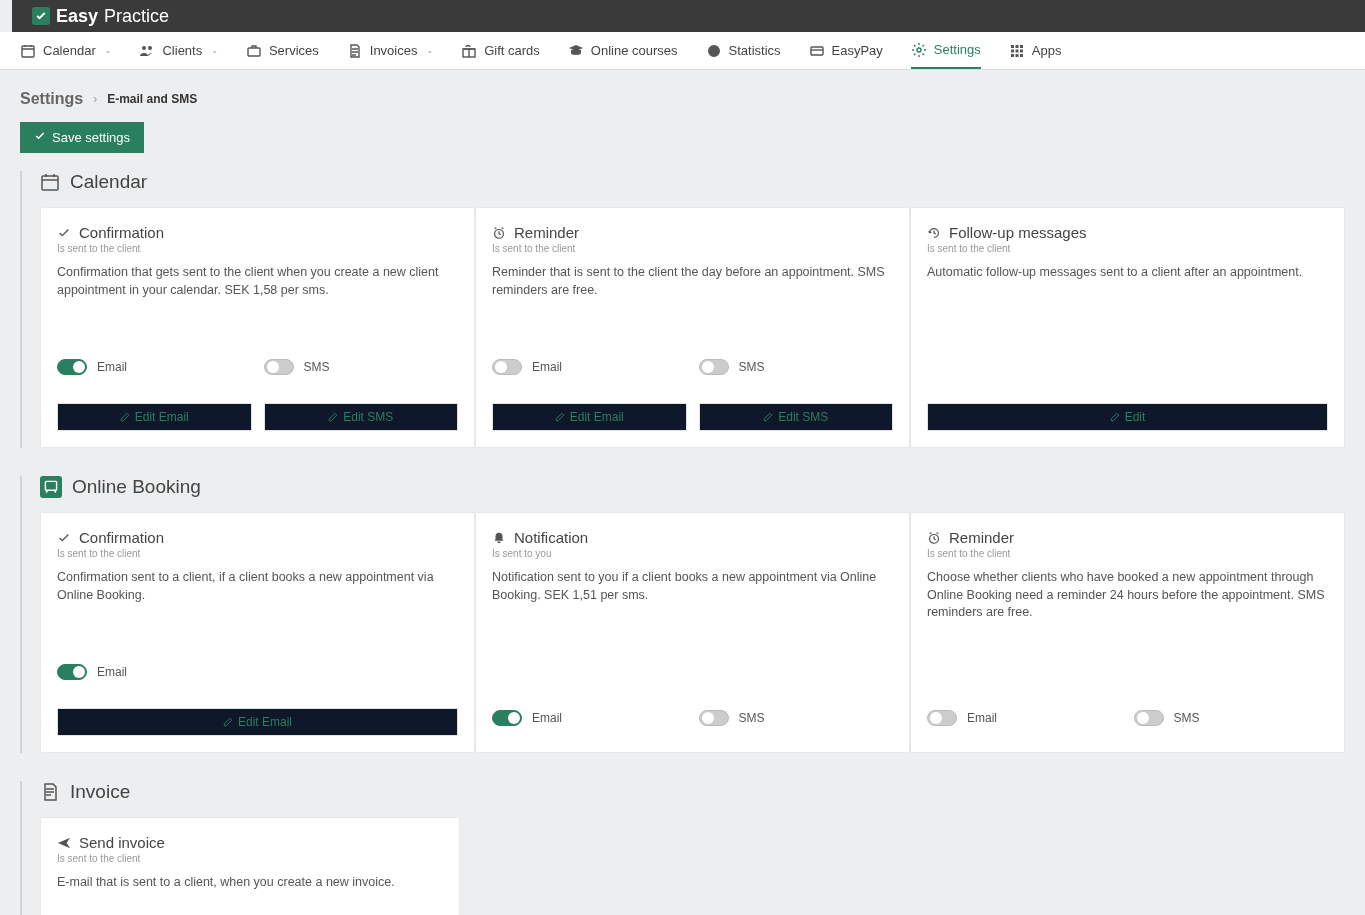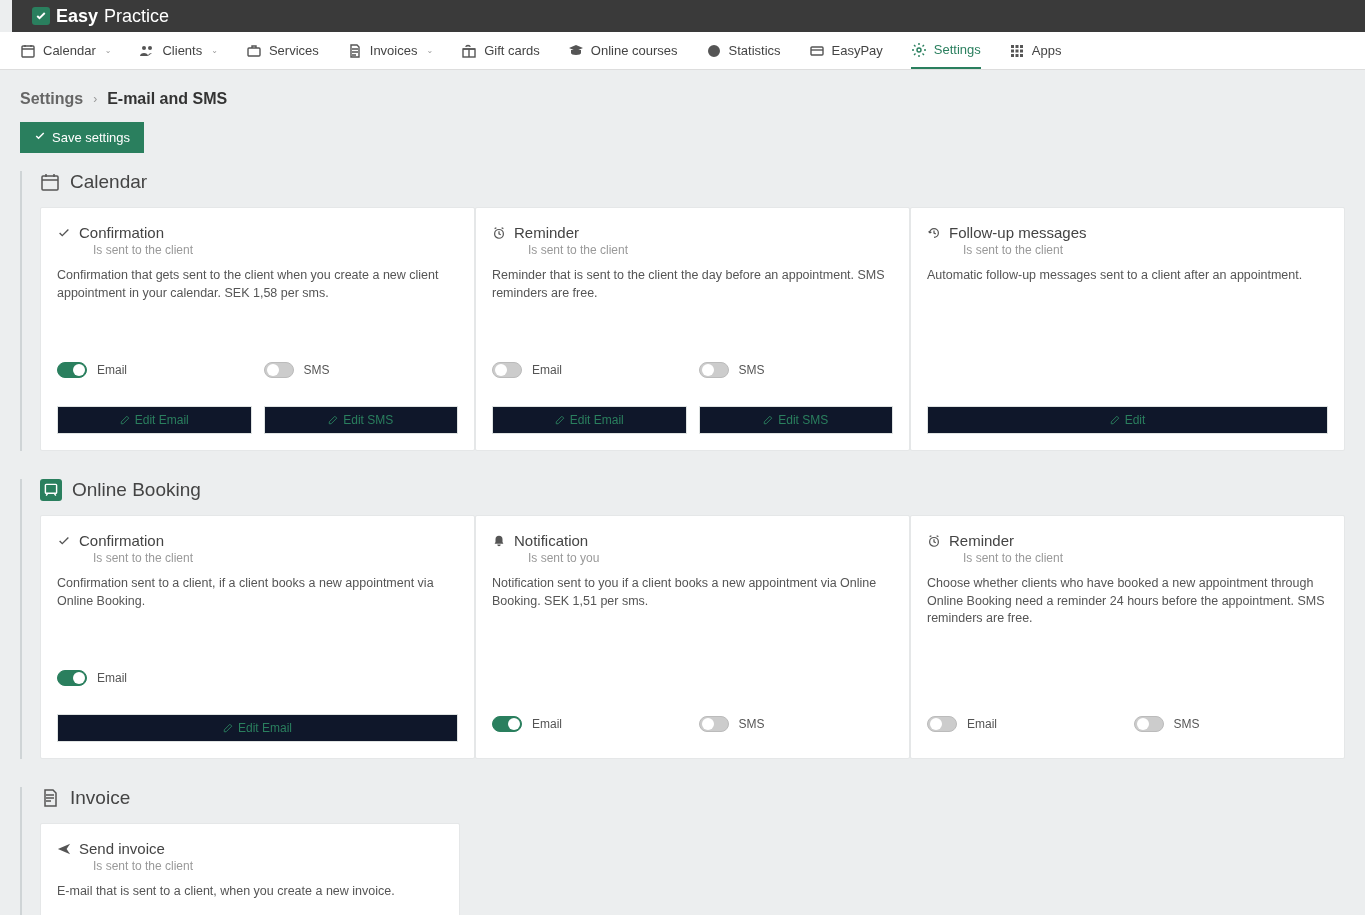--- a/index.html
+++ b/index.html
@@ -16,41 +16,41 @@
 .nav-bar { background: #fff; border-bottom: 1px solid #ddd; display: flex; align-items: center; padding: 0 20px; height: 38px; gap: 28px; }
 .nav-item { display: flex; align-items: center; gap: 7px; font-size: 13px; color: #444; cursor: pointer; height: 100%; }
 .nav-item.active { color: #2a7f5e; border-bottom: 2px solid #2a7f5e; }
 .nav-icon { width: 16px; height: 16px; display: inline-flex; align-items: center; justify-content: center; color: #555; }
 .nav-item.active .nav-icon { color: #2a7f5e; }
 .nav-caret { font-size: 8px; color: #999; margin-left: 2px; }
 
 
 .breadcrumb-row { display: flex; align-items: center; padding: 20px 20px 14px; gap: 10px; }
 .breadcrumb-item { font-size: 16px; color: #666; font-weight: 600; }
-.breadcrumb-current { font-size: 16px; color: #333; font-weight: 700; }
+.breadcrumb-current { font-size: 12px; color: #333; font-weight: 700; }
 .breadcrumb-sep { color: #999; font-size: 12px; }
 
 
 .save-btn { background: #2a7f5e; color: #fff; border: none; padding: 8px 14px; font-size: 13px; cursor: pointer; margin: 0 0 18px 20px; display: inline-flex; align-items: center; gap: 6px; }
 
 
 .section { margin: 0 20px 28px; border-left: 2px solid #cfd4d6; padding-left: 18px; }
 .section-header { display: flex; align-items: center; gap: 10px; margin-bottom: 14px; }
 .section-icon { width: 20px; height: 20px; display: inline-flex; align-items: center; justify-content: center; color: #555; }
 .section-icon.green { background: #2a7f5e; color: #fff; border-radius: 3px; padding: 2px; width: 22px; height: 22px; }
 .section-title { font-size: 19px; font-weight: 500; color: #444; }
 
 
 .cards-row { display: grid; grid-template-columns: repeat(3, 1fr); }
 .card { background: #fff; border: 1px solid #e5e7e8; border-radius: 2px; padding: 16px; display: flex; flex-direction: column; min-height: 170px; }
 .cards-row.single .card { max-width: 420px; }
 .card-header { display: flex; align-items: center; gap: 8px; margin-bottom: 2px; }
 .card-icon { width: 14px; height: 14px; color: #555; display: inline-flex; align-items: center; justify-content: center; }
 .card-title { font-size: 15px; font-weight: 500; color: #444; }
-.card-sub { font-size: 12px; color: #999; margin-bottom: 10px; margin-left: 36px; }
+.card-sub { font-size: 10px; color: #999; margin-bottom: 10px; }
 .card-desc { font-size: 12.5px; color: #555; line-height: 1.4; flex: 1; margin-bottom: 12px; }
 
 
 .toggle-row { display: flex; gap: 12px; margin-bottom: 10px; }
 .toggle-block { flex: 1; display: flex; align-items: center; gap: 10px; margin-top: 48px; }
 .toggle { width: 30px; height: 16px; background: #ccc; border-radius: 8px; position: relative; cursor: pointer; border: 1px solid #bbb; }
 .toggle.on { background: #2a7f5e; border-color: #2a7f5e; }
 .toggle-knob { width: 12px; height: 12px; background: #fff; border-radius: 50%; position: absolute; top: 1px; left: 2px; transition: left .15s; }
 .toggle.on .toggle-knob { left: 15px; }
 .toggle-label { font-size: 12px; color: #555; }

